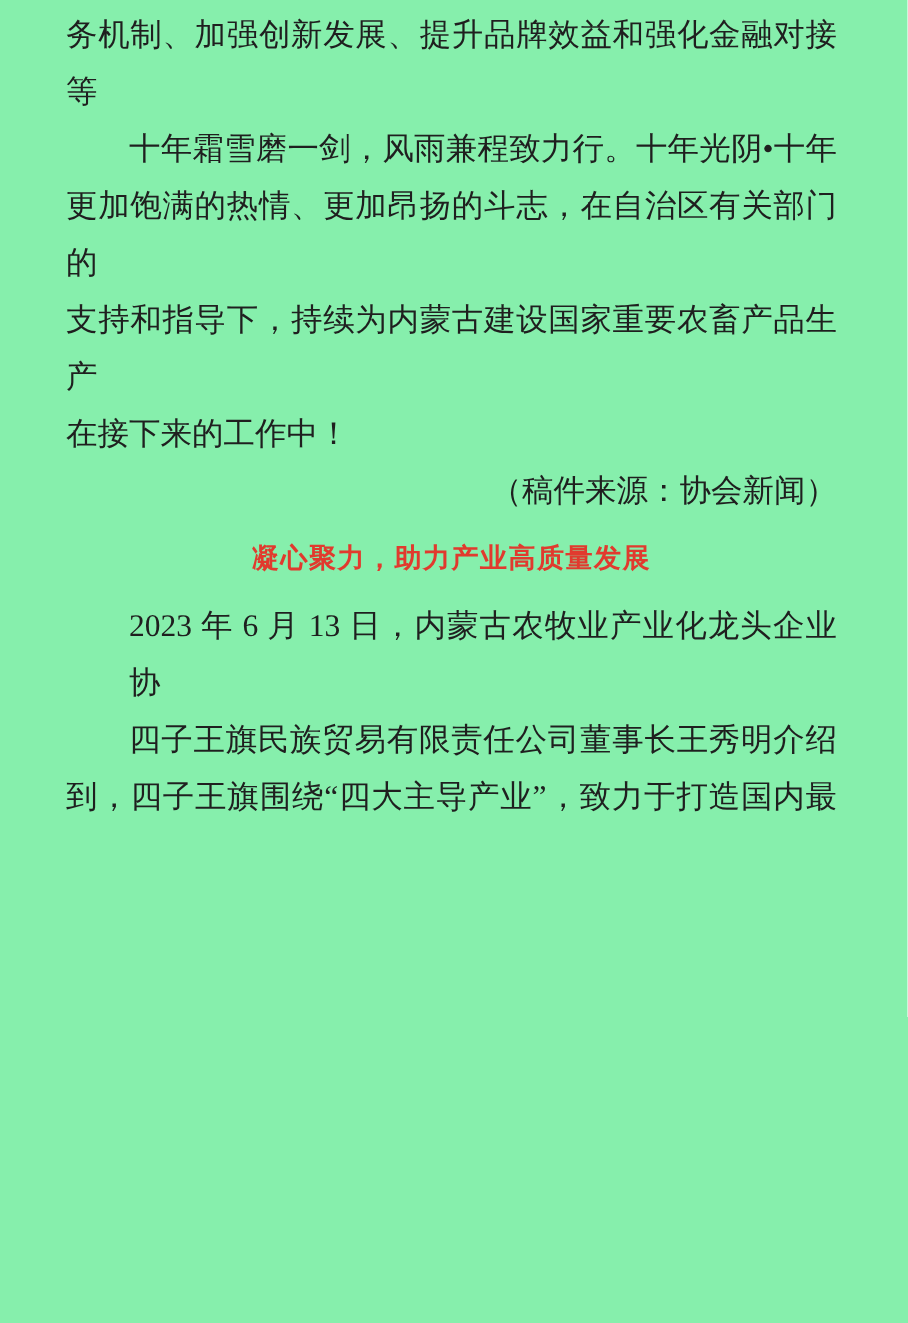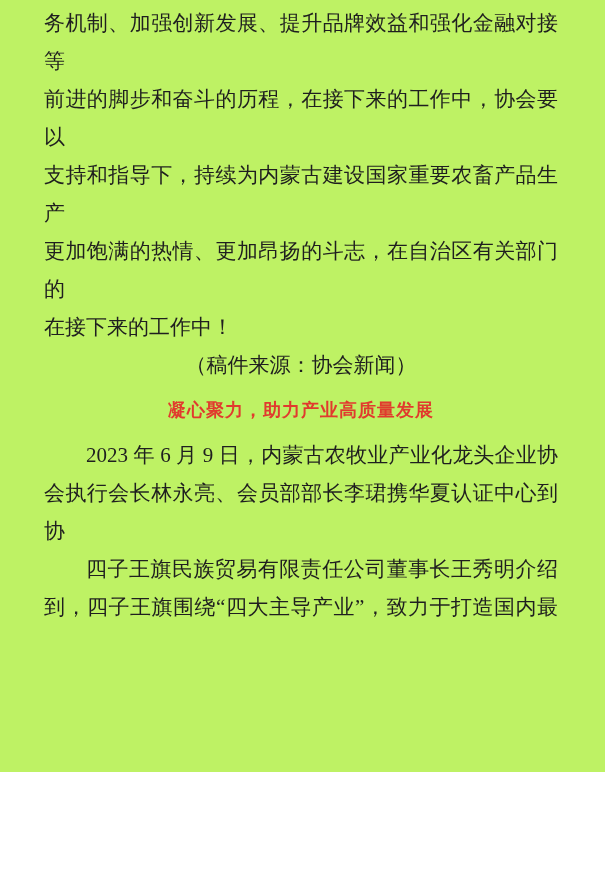--- a/index.html
+++ b/index.html
@@ -3,22 +3,22 @@
 <meta charset="utf-8">
 <style>
   html, body {
     margin: 0;
     padding: 0;
     background: #ffffff;
   }
   .page {
     position: relative;
     width: 605px;
-    height: 772px;
-    background: #bef264;
+    height: 882px;
+    background: #86efac;
     overflow: hidden;
     font-family: "Liberation Serif", "DejaVu Serif", serif;
   }
   .content {
     padding: 4px 47px 0 44px;
   }
   .line {
     font-size: 21px;
     line-height: 38px;
     color: #1f1f1f;
@@ -26,21 +26,21 @@
   }
   .line.justify {
     white-space: normal;
     text-align: justify;
     text-align-last: justify;
   }
   .line.left {
     text-align: left;
   }
   .line.right {
-    text-align: center;
+    text-align: right;
     white-space: normal;
   }
   .line.indent {
     padding-left: 42px;
   }
   .line.heading {
     font-size: 18px;
     font-weight: bold;
     line-height: 52px;
     text-align: center;
@@ -50,26 +50,25 @@
     white-space: nowrap;
   }
 </style>
 </head>
 <body>
 
 <div class="page">
   <div class="content">
     <div>
         <div class="line justify" style="color: rgb(31, 31, 31);">务机制、加强创新发展、提升品牌效益和强化金融对接等</div>
-        <div class="line justify" style="color: rgb(31, 31, 31);">前进的脚步和奋斗的历程，在接下来的工作中，协会要以</div>
+        <div class="line justify indent" style="color: rgb(31, 31, 31);">十年霜雪磨一剑，风雨兼程致力行。十年光阴•十年</div>
+        <div class="line justify" style="color: rgb(31, 31, 31);">更加饱满的热情、更加昂扬的斗志，在自治区有关部门的</div>
         <div class="line justify" style="color: rgb(31, 31, 31);">支持和指导下，持续为内蒙古建设国家重要农畜产品生产</div>
-        <div class="line justify" style="color: rgb(31, 31, 31);">更加饱满的热情、更加昂扬的斗志，在自治区有关部门的</div>
         <div class="line left" style="color: rgb(31, 31, 31);">在接下来的工作中！</div>
         <div class="line right" style="color: rgb(31, 31, 31);">（稿件来源：协会新闻）</div>
         <div class="line heading" style="color: rgb(225, 58, 46);">凝心聚力，助力产业高质量发展</div>
-        <div class="line justify indent" style="color: rgb(31, 31, 31);">2023 年 6 月 9 日，内蒙古农牧业产业化龙头企业协</div>
-        <div class="line justify" style="color: rgb(31, 31, 31);">会执行会长林永亮、会员部部长李珺携华夏认证中心到协</div>
+        <div class="line justify indent" style="color: rgb(31, 31, 31);">2023 年 6 月 13 日，内蒙古农牧业产业化龙头企业协</div>
         <div class="line justify indent" style="color: rgb(31, 31, 31);">四子王旗民族贸易有限责任公司董事长王秀明介绍</div>
         <div class="line justify" style="color: rgb(31, 31, 31);">到，四子王旗围绕“四大主导产业”，致力于打造国内最</div>
       </div>
 
   </div>
 </div>
 
 </body></html>

